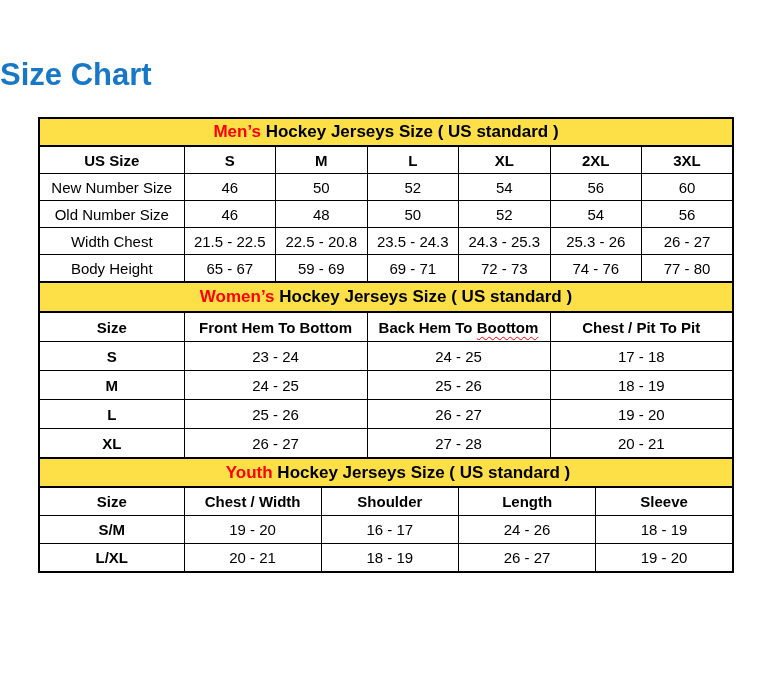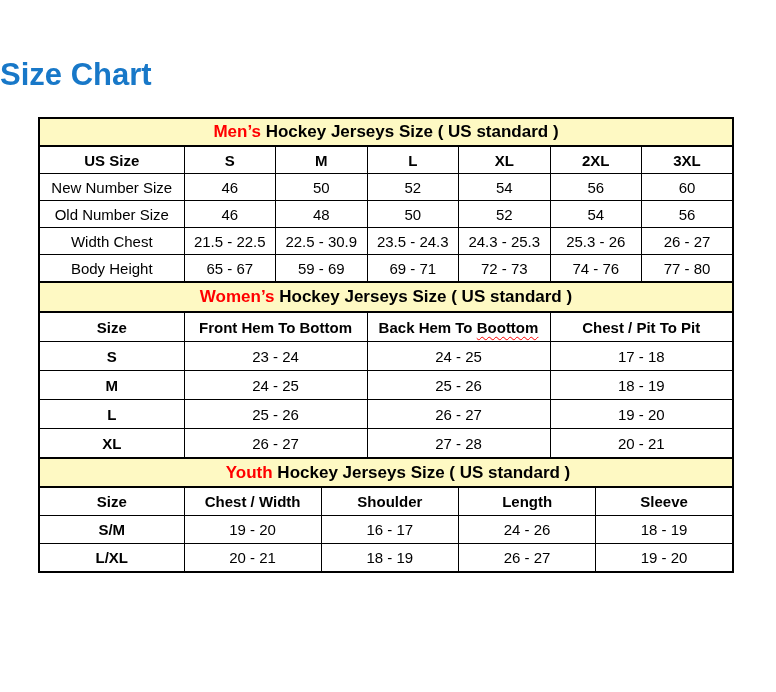--- a/index.html
+++ b/index.html
@@ -37,21 +37,21 @@
   table {
     border-width: 2px;
   }
   th, td {
     text-align: center;
     vertical-align: middle;
     padding: 0 2px;
     font-size: 15px;
   }
   .banner-cell {
-    background: #fef9c3;
+    background: #fde047;
     border: 2px solid #000000;
     font-size: 17px;
     font-weight: bold;
   }
   .banner-mens    { height: 37px; }
   .banner-womens  { height: 31px; }
   .banner-youth   { height: 29px; padding-left: 26px; }
   .hl { color: #ff0000; }
   .banner-rest { margin-left: 0.28em; }
   th { font-weight: bold; }
@@ -116,21 +116,21 @@
       <td>46</td>
       <td>48</td>
       <td>50</td>
       <td>52</td>
       <td>54</td>
       <td>56</td>
     </tr>
     <tr>
       <td>Width Chest</td>
       <td>21.5 - 22.5</td>
-      <td>22.5 - 30.9</td>
+      <td>22.5 - 20.8</td>
       <td>23.5 - 24.3</td>
       <td>24.3 - 25.3</td>
       <td>25.3 - 26</td>
       <td>26 - 27</td>
     </tr>
     <tr>
       <td>Body Height</td>
       <td>65 - 67</td>
       <td>59 - 69</td>
       <td>69 - 71</td>

